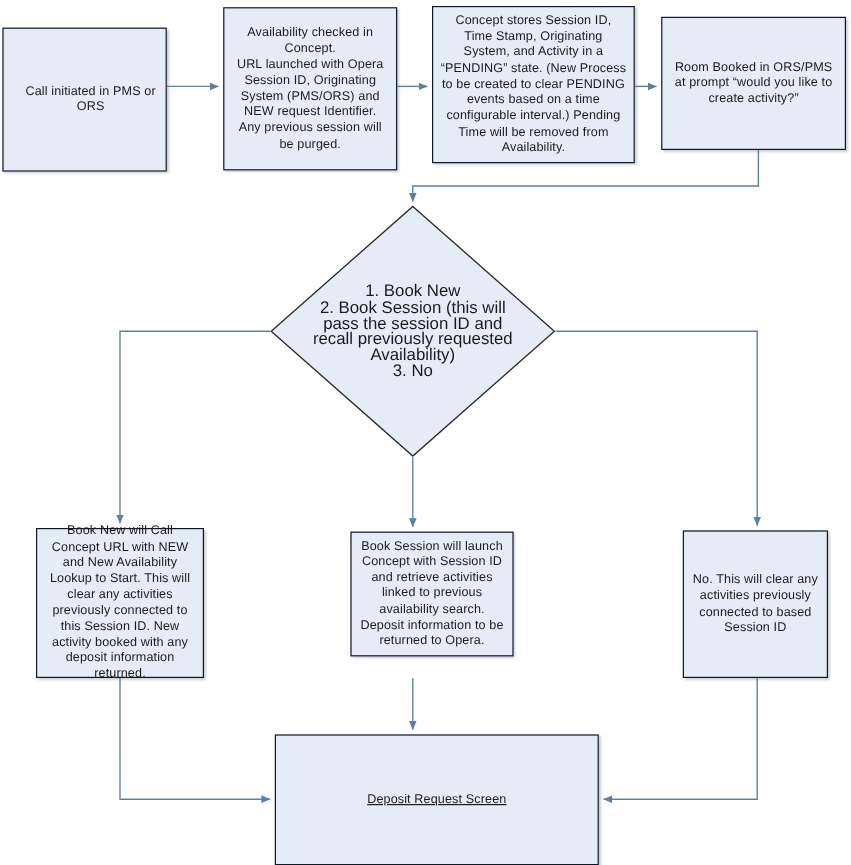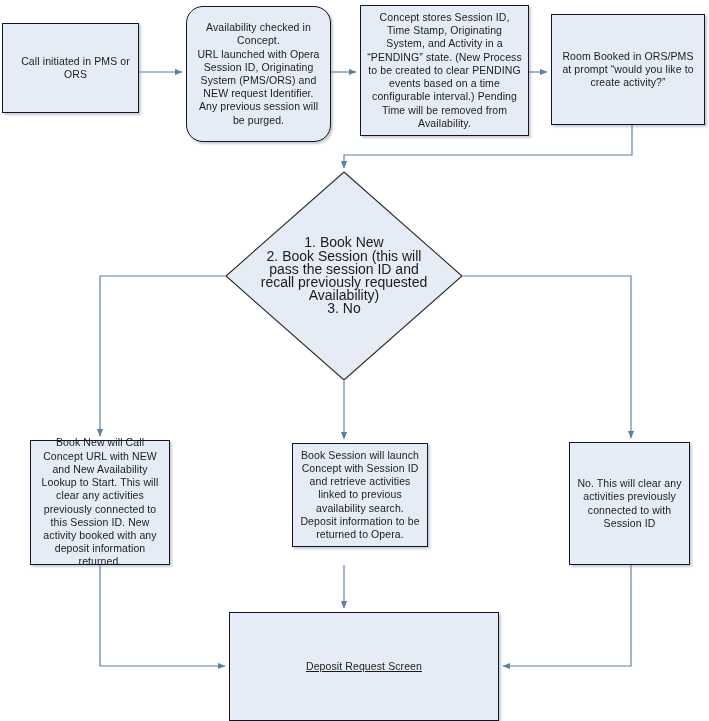--- a/index.html
+++ b/index.html
@@ -100,25 +100,25 @@
       <path d="M463,276 L631,276 L631,438"></path>
 
       <path d="M100,565 L100,666 L225,666"></path>
 
       <path d="M344,565 L344,608"></path>
 
       <path d="M631,565 L631,666 L503,666"></path>
     </g>
   </svg>
 
-  <div class="node" style="left:2px; top:23px; width:137px; height:90px;padding-left:16px;">
+  <div class="node" style="left:2px; top:23px; width:137px; height:120px;padding-left:16px;">
     <span class="txt">Call initiated in PMS or ORS</span>
   </div>
 
-  <div class="node" style="left:186px; top:6px; width:145px; height:136px;border-radius:17px;">
+  <div class="node" style="left:186px; top:6px; width:145px; height:136px;">
     <span class="txt">Availability checked in Concept.
 URL launched with Opera Session ID, Originating System (PMS/ORS) and NEW request Identifier. Any previous session will be purged.</span>
   </div>
 
   <div class="node" style="left:360px; top:5px; width:169px; height:131px;">
     <span class="txt">Concept stores Session ID, Time Stamp, Originating System, and Activity in a “PENDING” state. (New Process to be created to clear PENDING events based on a time configurable interval.) Pending Time will be removed from Availability.</span>
   </div>
 
   <div class="node" style="left:551px; top:14px; width:154px; height:111px;">
     <span class="txt">Room Booked in ORS/PMS at prompt “would you like to create activity?”</span>
@@ -135,20 +135,20 @@
 
   <div class="node" style="left:30px; top:440px; width:140px; height:125px;">
     <span class="txt">Book New will Call Concept URL with NEW and New Availability Lookup to Start. This will clear any activities previously connected to this Session ID. New activity booked with any deposit information returned.</span>
   </div>
 
   <div class="node" style="left:292px; top:443px; width:136px; height:104px;">
     <span class="txt">Book Session will launch Concept with Session ID and retrieve activities linked to previous availability search. Deposit information to be returned to Opera.</span>
   </div>
 
   <div class="node" style="left:569px; top:442px; width:121px; height:123px;">
-    <span class="txt">No. This will clear any activities previously connected to with Session ID</span>
+    <span class="txt">No. This will clear any activities previously connected to based Session ID</span>
   </div>
 
   <div class="node" style="left:229px; top:612px; width:270px; height:109px;text-decoration:underline;">
     <span class="txt">Deposit Request Screen</span>
   </div>
 
 </div>
 
 </body></html>

